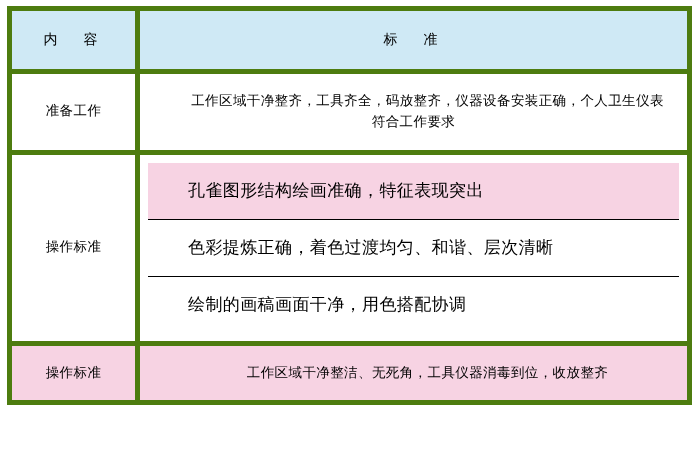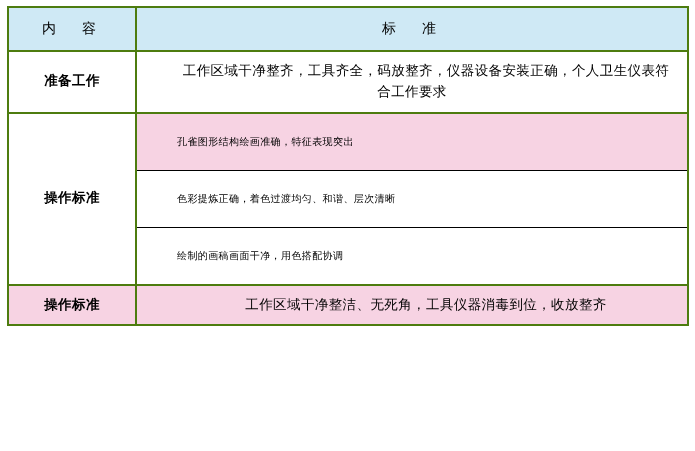--- a/index.html
+++ b/index.html
@@ -23,37 +23,36 @@
     border-collapse: collapse;
     table-layout: fixed;
     width: 680px;
     margin: 6px 0 0 7px;
     border: 1px solid #000000;
   }
   table.grid col.c-left { width: 128px; }
   table.grid col.c-right { width: 552px; }
 
   table.grid td {
-    border: 2px solid #4d7c0f;
-    padding: 0;
+    border: 5px solid #4d7c0f;
+    padding: 8px;
     vertical-align: middle;
   }
 
   .cell {
     padding: 9px 12px;
     line-height: 1.55;
     font-size: 13.5px;
     letter-spacing: 0.4px;
     text-align: center;
   }
   .cell.center {
     text-align: center;
     padding-left: 6px;
     padding-right: 6px;
-    font-weight: bold;
   }
   .cell.head {
     text-align: center;
     font-size: 14px;
     letter-spacing: 6px;
     padding: 10px 6px;
   }
   .cell.indent {
     text-indent: 28px;
   }
@@ -73,21 +72,21 @@
     border: 0;
     border-bottom: 1px solid #000000;
     padding: 0;
     vertical-align: middle;
   }
   table.sub tr:last-child td {
     border-bottom: 0;
   }
   .subcell {
     padding: 11px 12px;
-    font-size: 10px;
+    font-size: 17px;
     line-height: 1.5;
     letter-spacing: 0.4px;
     text-indent: 28px;
   }
   .h-tall { height: 56px; }
 </style>
 </head>
 <body>
 
 <div id="sheet">

